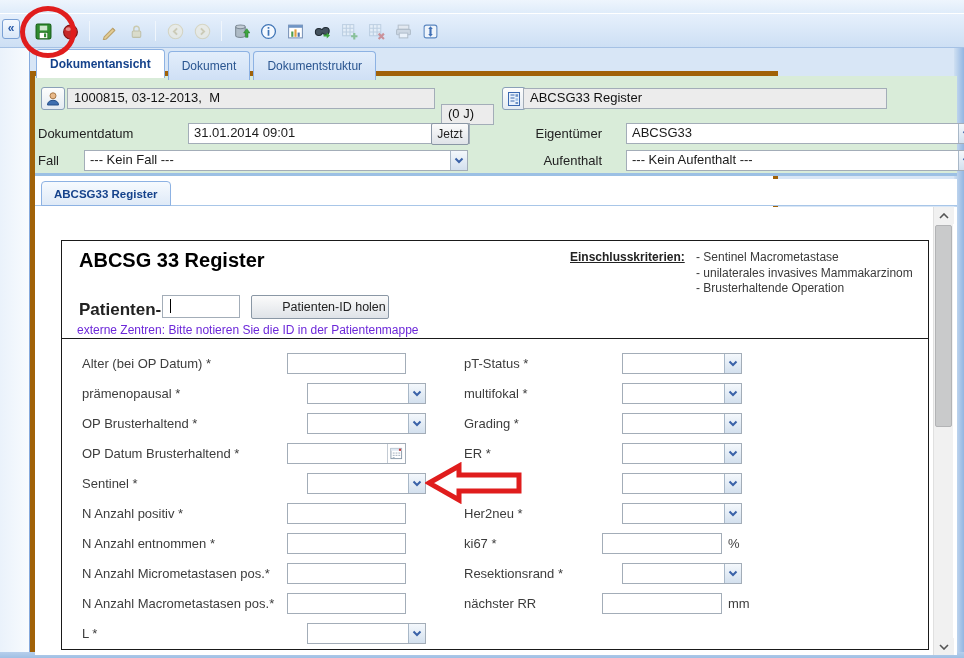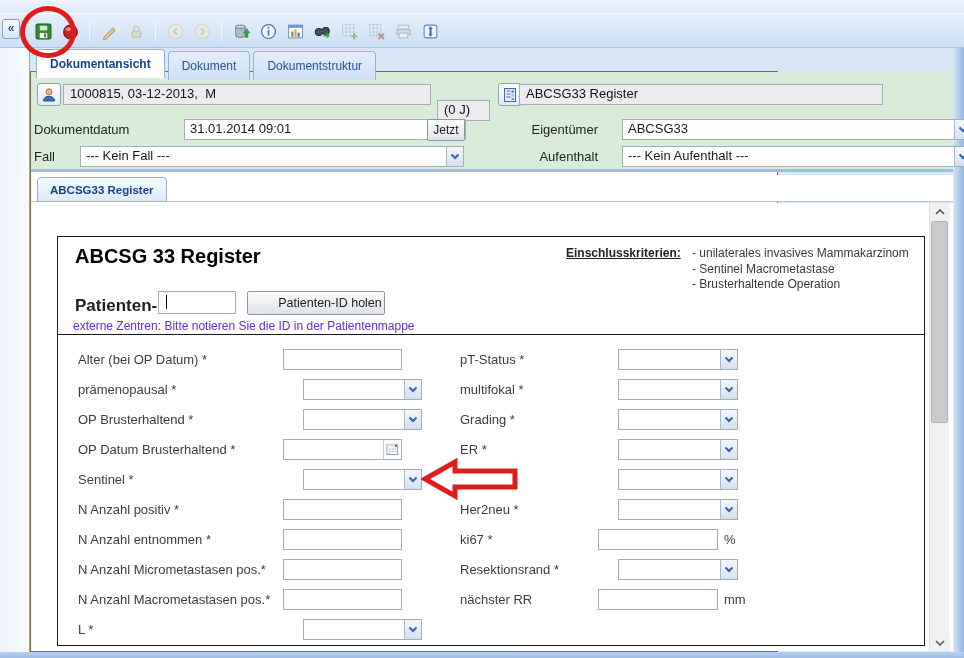--- a/index.html
+++ b/index.html
@@ -22,21 +22,21 @@
   .tab { padding:14px 13px; border:1px solid #8db2e3; border-bottom:none; border-radius:4px 4px 0 0; font-size:12px; display:flex; align-items:center; cursor:pointer; }
   .tab.active { background:#ffffff; color:#15428b; font-weight:bold; height:23px; }
   .tab.inactive { background:linear-gradient(#e3eefb,#cfe0f5); color:#2a5590; height:21px; margin-top:2px; }
 
   
   .westpanel { position:absolute; left:0; top:48px; width:30px; height:604px; background:linear-gradient(to right,#eaf2fb,#f8fbfe); border-right:1px solid #86a9dc; }
   .eastframe { position:absolute; left:954px; top:48px; width:10px; height:610px; background:linear-gradient(to right,#cfe0f2,#93b6e2); }
   .bottomframe { position:absolute; left:0; top:652px; width:964px; height:6px; background:linear-gradient(#b7cfec,#9fc0e4); }
 
   
-  .mainpanel { position:absolute; left:30px; top:71px; width:748px; height:581px; border:1px solid #a16207; background:#ffffff; }
+  .mainpanel { position:absolute; left:30px; top:71px; width:748px; height:581px; border:5px solid #a16207; background:#ffffff; }
   .greenpanel { position:absolute; left:0; top:0; width:922px; height:100px; background:#d9ecd9; border-bottom:3px solid #9cc0e4; }
 
   .iconbtn { position:absolute; background:linear-gradient(#fdfdfd,#e4ebf2); border:1px solid #8aa0b8; border-radius:3px; display:flex; align-items:center; justify-content:center; cursor:pointer; }
   .iconbtn svg { width:16px; height:16px; }
   .gfield { position:absolute; background:#ececec; border:1px solid #a3adb8; font-size:13px; padding:1px 6px; color:#111; white-space:pre; overflow:hidden; }
   .wfield { position:absolute; background:#ffffff; border:1px solid #a3adb8; font-size:13px; padding:1px 5px; }
   .mlabel { position:absolute; font-size:13px; color:#222; }
   .ddl { position:absolute; background:#ffffff; border:1px solid #a3adb8; font-size:13px;margin-left:20px; }
   .ddl .ddl-val { display:block; padding:1px 20px 1px 5px; white-space:nowrap; overflow:hidden; }
   .ddl-trig { position:absolute; right:0; top:0; bottom:0; width:17px; background:linear-gradient(#f4f8fc,#d3e0ee); border-left:1px solid #a9b8c8; display:flex; align-items:center; justify-content:center; cursor:pointer; }
@@ -272,22 +272,22 @@
           <span>ABCSG33 Register</span>
         </div>
     </div>
 
     <div class="docarea">
 
       <div class="box" style="left:26px; top:8px; width:868px; height:102px;margin-top:25px;">
         <div class="formtitle">ABCSG 33 Register</div>
         <div class="crit-label">Einschlusskriterien:</div>
         <div class="crit-items">
+          <div>- Sentinel Macrometastase</div>
           <div>- unilaterales invasives Mammakarzinom</div>
-          <div>- Sentinel Macrometastase</div>
           <div>- Brusterhaltende Operation</div>
         </div>
         <div class="pid-label">Patienten-ID</div>
         <div class="wfield" style="left:100px; top:54px; width:78px; height:23px;"><span class="caret"></span><span></span></div>
         <div class="pushbtn" style="left:189px; top:54px; width:138px; height:24px; font-size:12.5px;padding-left:28px;">Patienten-ID holen</div>
         <div class="pid-note">externe Zentren: Bitte notieren Sie die ID in der Patientenmappe</div>
       </div>
 
       <svg class="anno-arrow" viewBox="0 0 98 42">
           <polygon points="4,21 34,4 34,13 94,13 94,29 34,29 34,38" fill="#ffffff" stroke="#e01d1d" stroke-width="5"></polygon>

